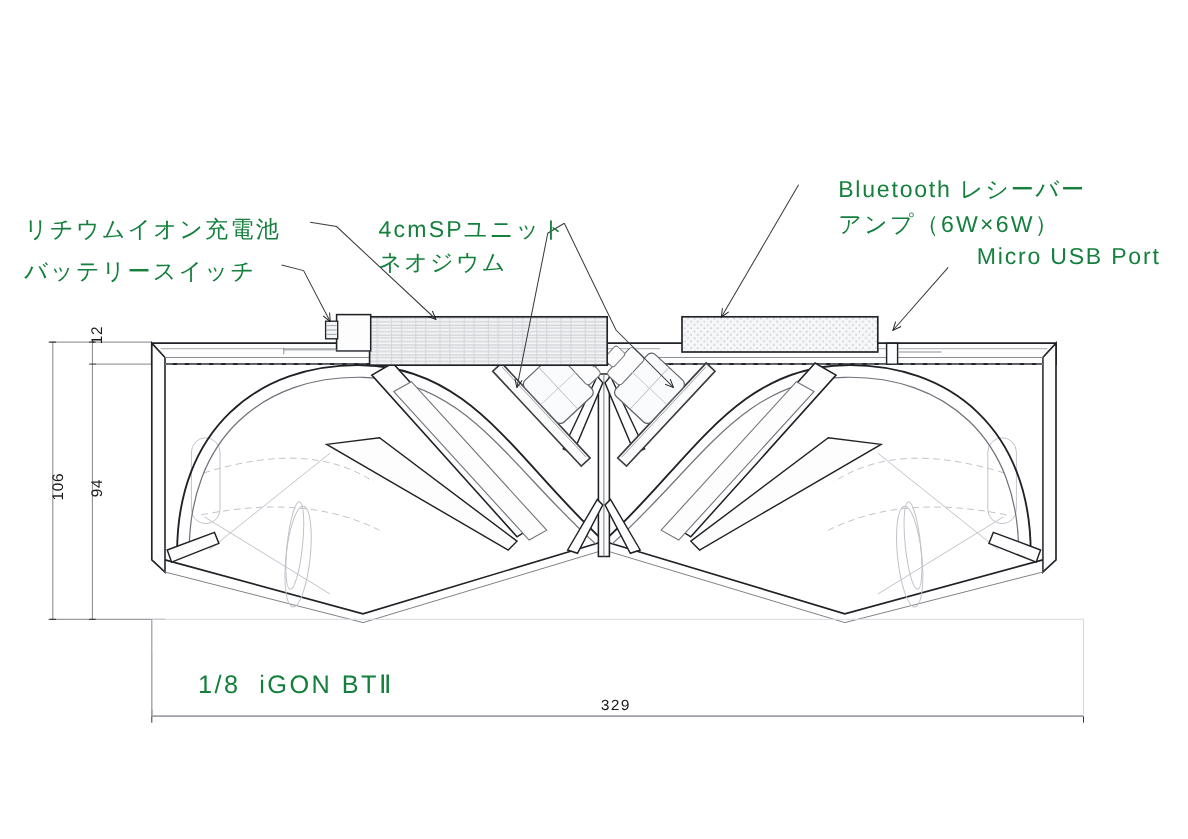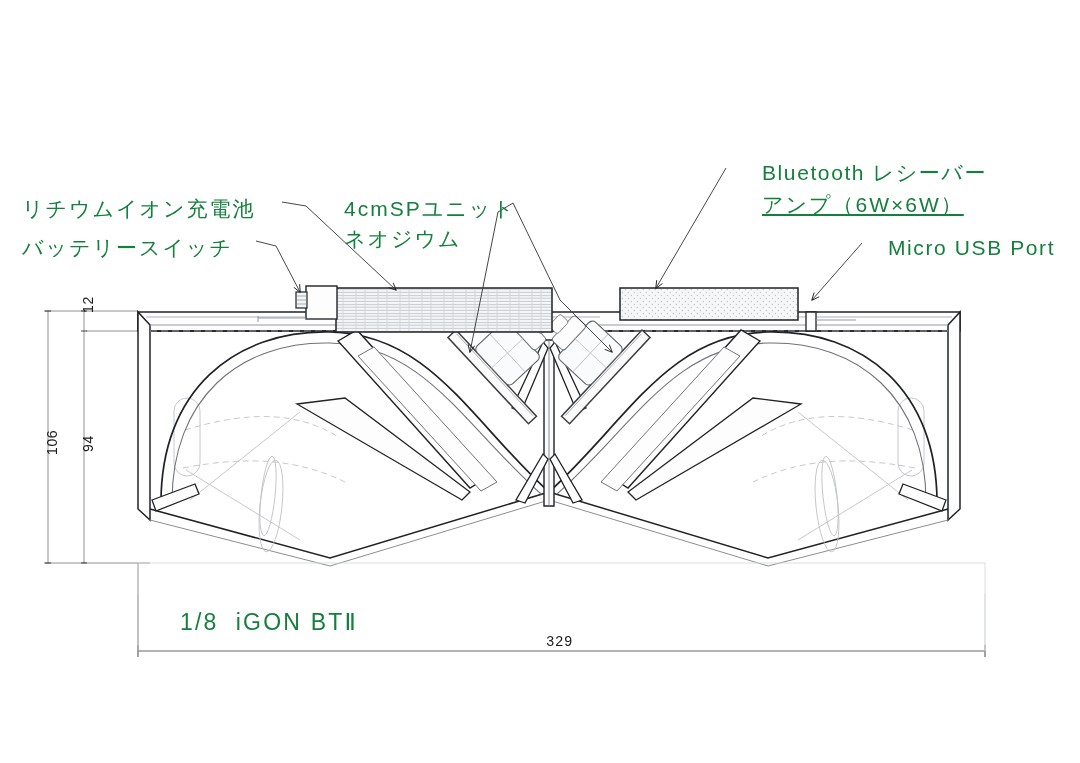--- a/index.html
+++ b/index.html
@@ -200,23 +200,23 @@
 </svg>
 
 <div class="lbl jp" style="left:22px;top:194px;">リチウムイオン充電池</div>
 
 <div class="lbl jp" style="left:22px;top:233px;">バッテリースイッチ</div>
 
 <div class="lbl jp" style="left:344px;top:194px;text-align:center;">4cmSPユニット</div>
 <div class="lbl jp" style="left:344px;top:224px;text-align:center;">ネオジウム</div>
 
 <div class="lbl latin" style="left:762px;top:158px;">Bluetooth レシーバー</div>
-<div class="lbl jp" style="left:762px;top:190px;text-decoration:underline;">アンプ（6W×6W）</div>
-
-<div class="lbl latin" style="left:888px;top:233px;">Micro USB Port</div>
+<div class="lbl jp" style="left:762px;top:190px;">アンプ（6W×6W）</div>
+
+<div class="lbl latin" style="left:888px;top:219px;">Micro USB Port</div>
 
 <div class="lbl dim dim-v" style="left:44px;top:455px;">106</div>
 
 <div class="lbl dim dim-v" style="left:80px;top:313px;">12</div>
 
 <div class="lbl dim dim-v" style="left:80px;top:452px;">94</div>
 
 <div class="lbl dim" style="left:546px;top:634px;font-family:Liberation Mono, monospace;">329</div>
 
 <div class="lbl title-txt" style="left:180px;top:609px;">1/8  iGON BTⅡ</div>

